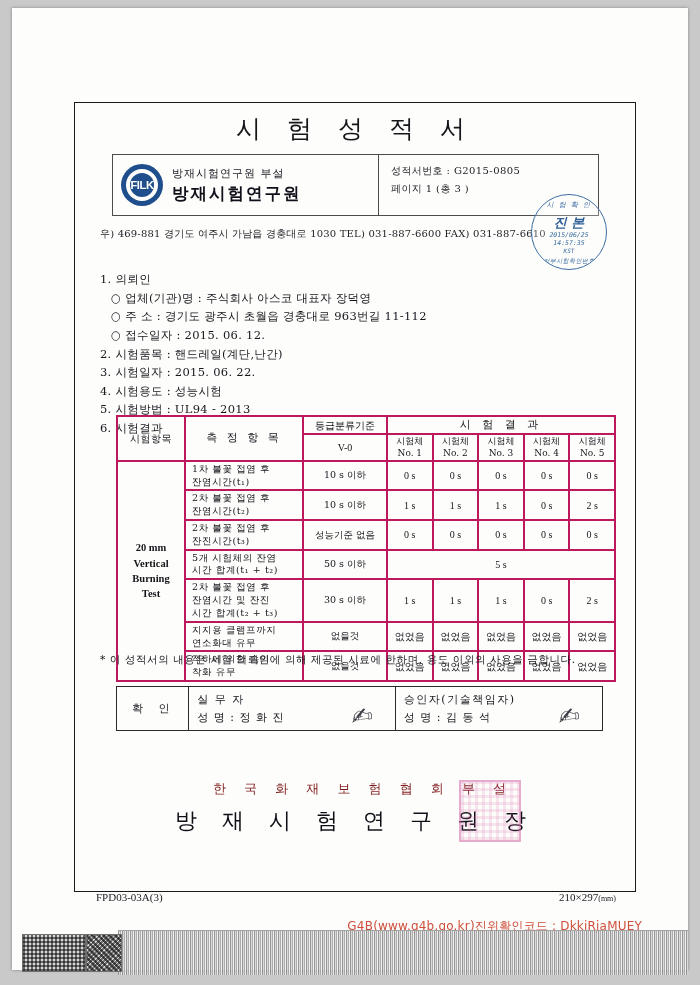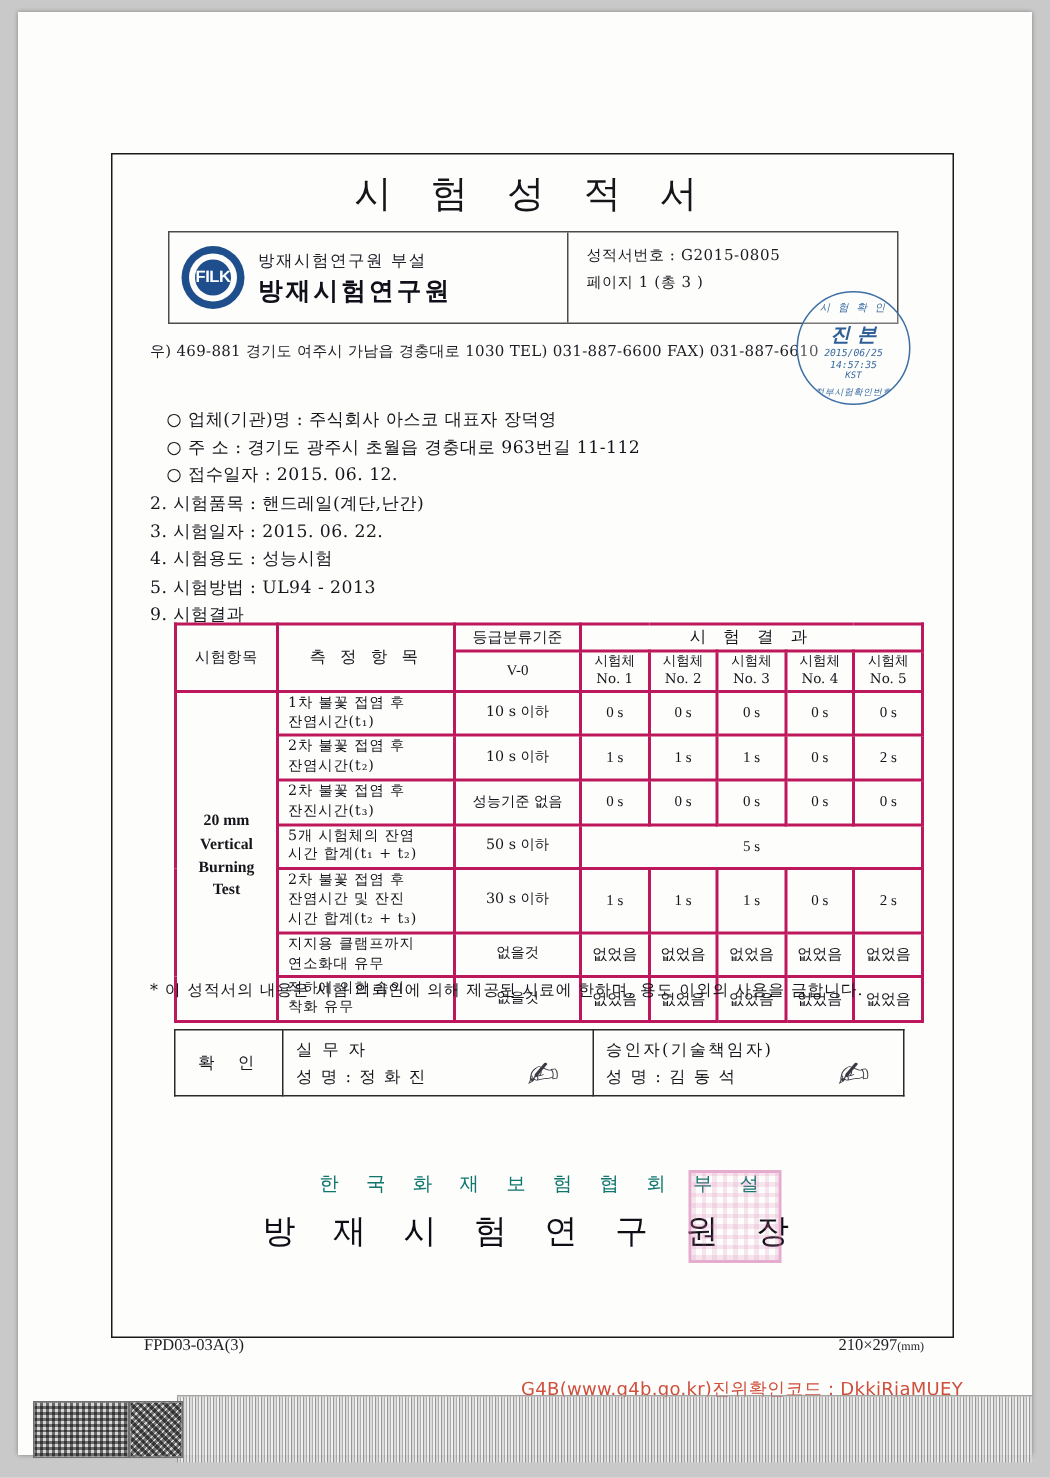--- a/index.html
+++ b/index.html
@@ -292,21 +292,21 @@
   #footer-org {
     position: absolute;
     left: 62px;
     top: 772px;
     width: 562px;
     text-align: center;
   }
   #footer-org-sub {
     font-size: 13px;
     letter-spacing: 7px;
-    color: #0f766e;
+    color: #7f1d1d;
     font-family: "DejaVu Serif", serif;
     margin-left: 16px;
   }
   #footer-org-main {
     font-size: 22px;
     letter-spacing: 9px;
     color: #0e0e17;
     margin-top: 8px;
     font-family: "DejaVu Serif", serif;
   }
@@ -424,28 +424,29 @@
   <div id="verify-stamp">
     <div class="stamp-arc-top">시 험 확 인</div>
     <div class="stamp-center">진 본</div>
     <div class="stamp-date">2015/06/25</div>
     <div class="stamp-time">14:57:35</div>
     <div class="stamp-tz">KST</div>
     <div class="stamp-arc-bottom">정부시험확인번호</div>
   </div>
 
   <div id="info-list">
+    <div class="ln">1. 의뢰인</div>
     <div class="ln ind">○ 업체(기관)명 : 주식회사 아스코 대표자 장덕영</div>
     <div class="ln ind">○ 주      소 : 경기도 광주시 초월읍 경충대로 963번길 11-112</div>
     <div class="ln ind">○ 접수일자 : 2015. 06. 12.</div>
     <div class="ln">2. 시험품목 : 핸드레일(계단,난간)</div>
     <div class="ln">3. 시험일자 : 2015. 06. 22.</div>
     <div class="ln">4. 시험용도 : 성능시험</div>
     <div class="ln">5. 시험방법 : UL94 - 2013</div>
-    <div class="ln">9. 시험결과</div>
+    <div class="ln">6. 시험결과</div>
   </div>
 
   <table id="results-table">
     <thead>
       <tr>
         <th class="h-item" rowspan="2">시험항목</th>
         <th class="h-meas" rowspan="2">측 정 항 목</th>
         <th class="h-crit">등급분류기준</th>
         <th class="h-res" colspan="5">시  험  결  과</th>
       </tr>

